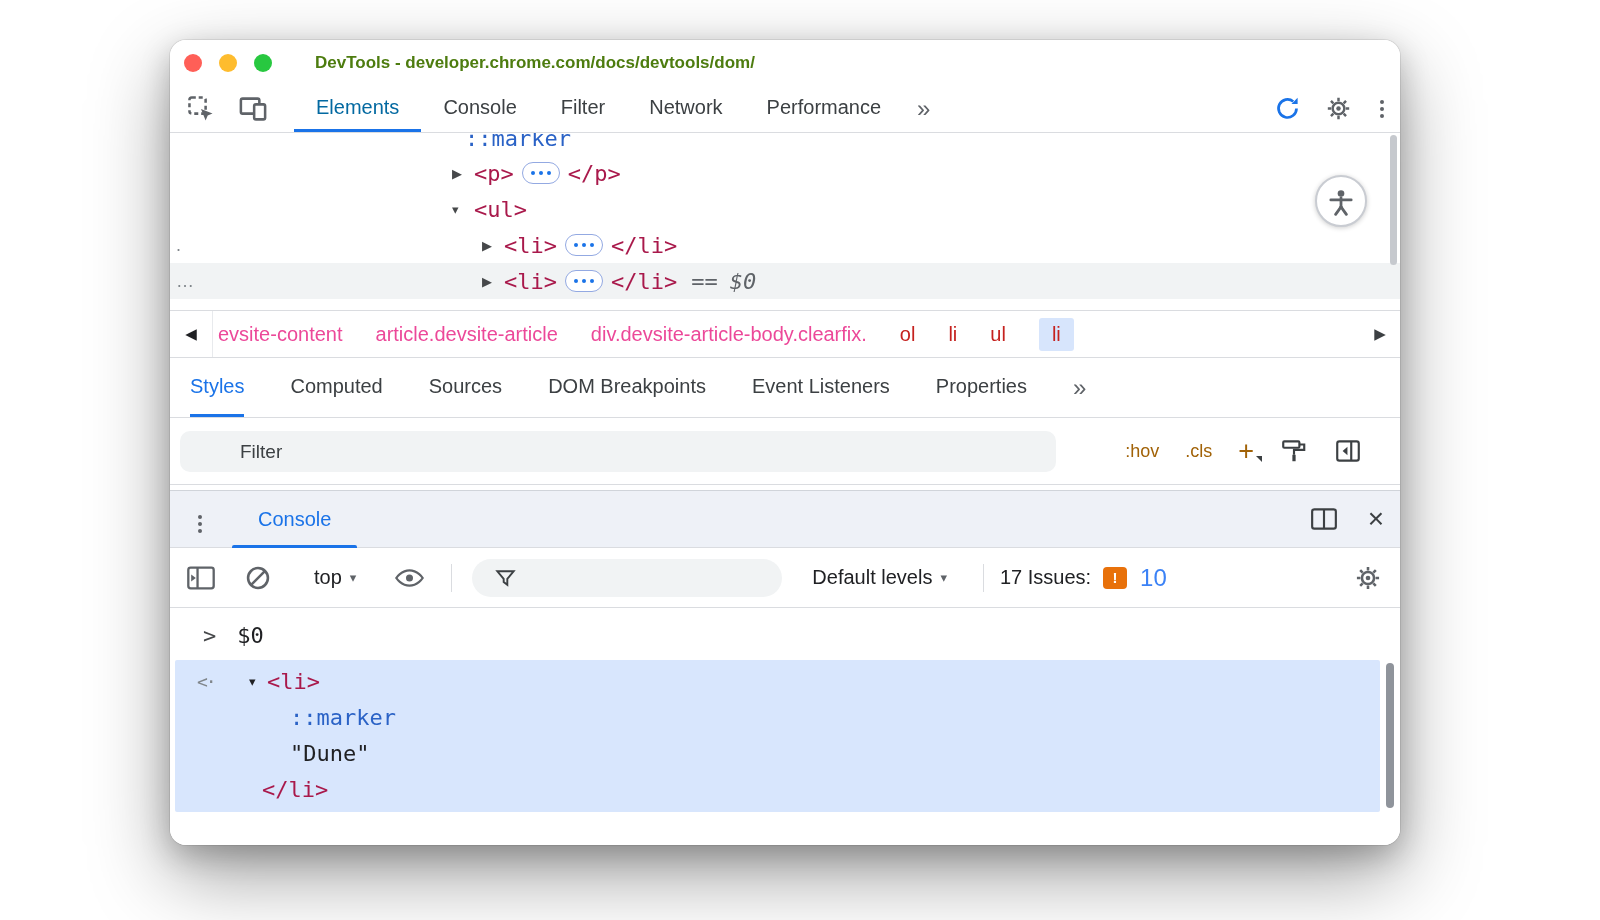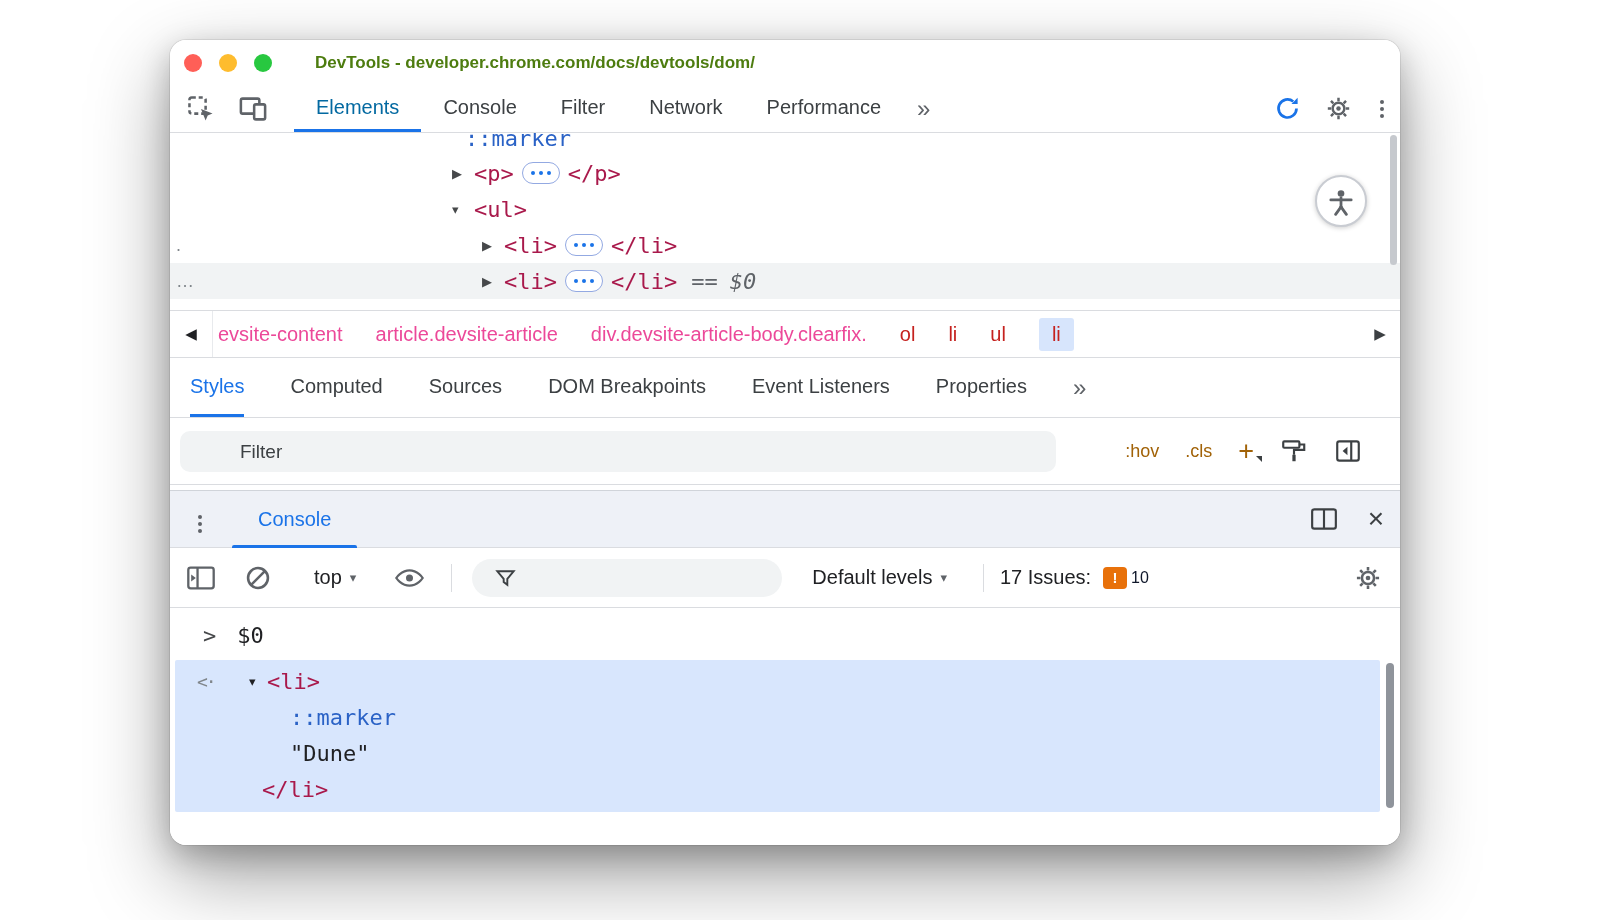--- a/index.html
+++ b/index.html
@@ -81,21 +81,21 @@
 
   
   .console-toolbar { position:absolute; left:0; top:508px; right:0; height:60px; display:flex; align-items:center; padding-left:16px; border-bottom:1px solid #dadce0; background:#fff; }
   .vdiv { width:1px; height:28px; background:#dadce0; }
   .ct-label { font-size:20px; color:#202124; }
   .caret { font-size:13px; color:#5f6368; margin-left:8px; }
   .ct-pill { position:relative; width:310px; height:38px; border-radius:19px; background:#f1f3f4; margin-left:20px; }
   .ct-pill .funnel2 { position:absolute; left:22px; top:8px; color:#3c4043; }
   .ct-pill input { position:absolute; left:52px; top:0; right:10px; height:100%; border:none; background:transparent; outline:none; font-size:18px; }
   .issues-badge { width:24px; height:22px; background:#e8710a; border-radius:4px; color:#fff; font-size:15px; font-weight:bold; display:flex; align-items:center; justify-content:center; margin-left:12px; }
-  .issues-count { color:#0f172a; font-size:16px; margin-left:4px; }
+  .issues-count { color:#3b82f6; font-size:24px; margin-left:13px; }
   .ct-gear { position:absolute; right:18px; color:#5f6368; }
 
   
   .console-body { position:absolute; left:0; top:568px; right:0; bottom:0; background:#fff; font-family:"DejaVu Sans Mono", monospace; font-size:22px; }
   .echo-row { position:absolute; left:33px; top:9px; height:36px; display:flex; align-items:center; gap:21px; color:#202124; }
   .echo-prompt { color:#46484a; }
   .result-block { position:absolute; left:5px; top:52px; width:1205px; height:152px; background:#d8e6fd; border-radius:2px; }
   .rrow { position:relative; height:36px; line-height:36px; white-space:pre; }
   .rrow:first-child { margin-top:4px; }
   .ret-arrow { position:absolute; left:22px; top:0; color:#80868b; font-size:18px; letter-spacing:-2px; }

